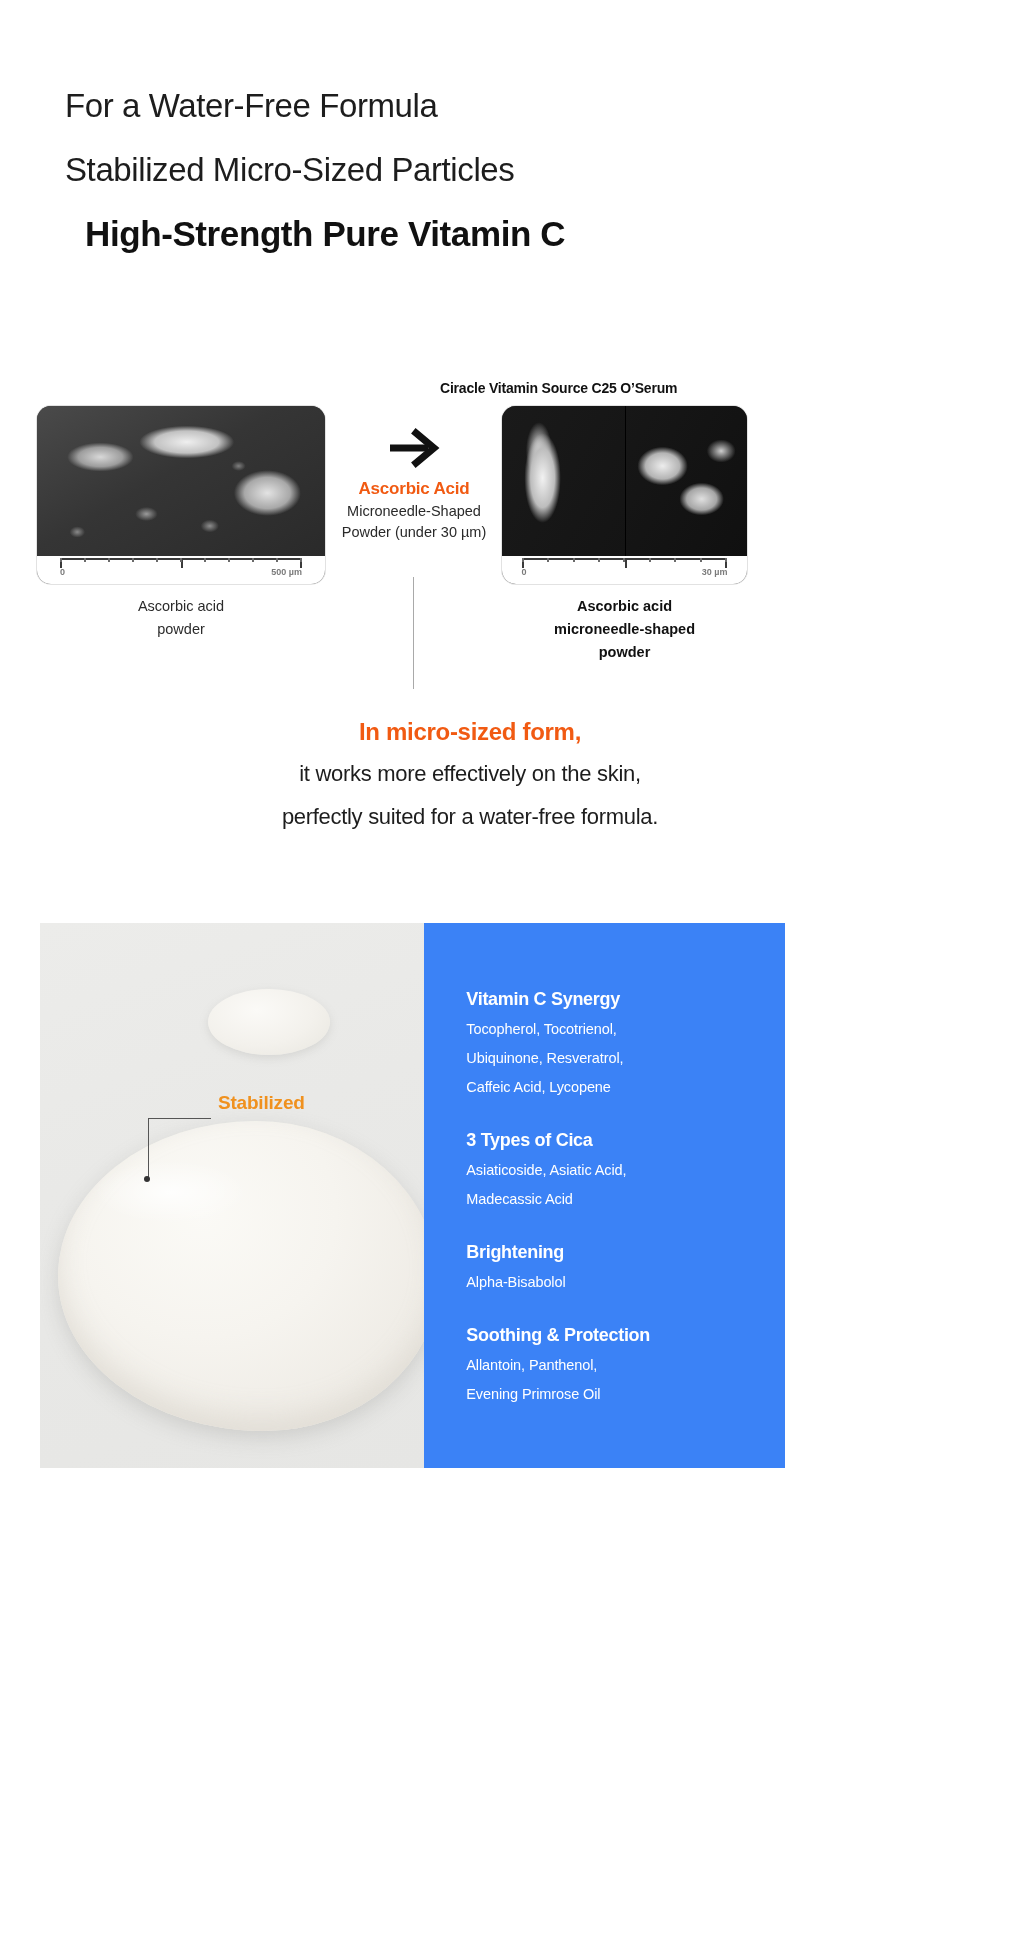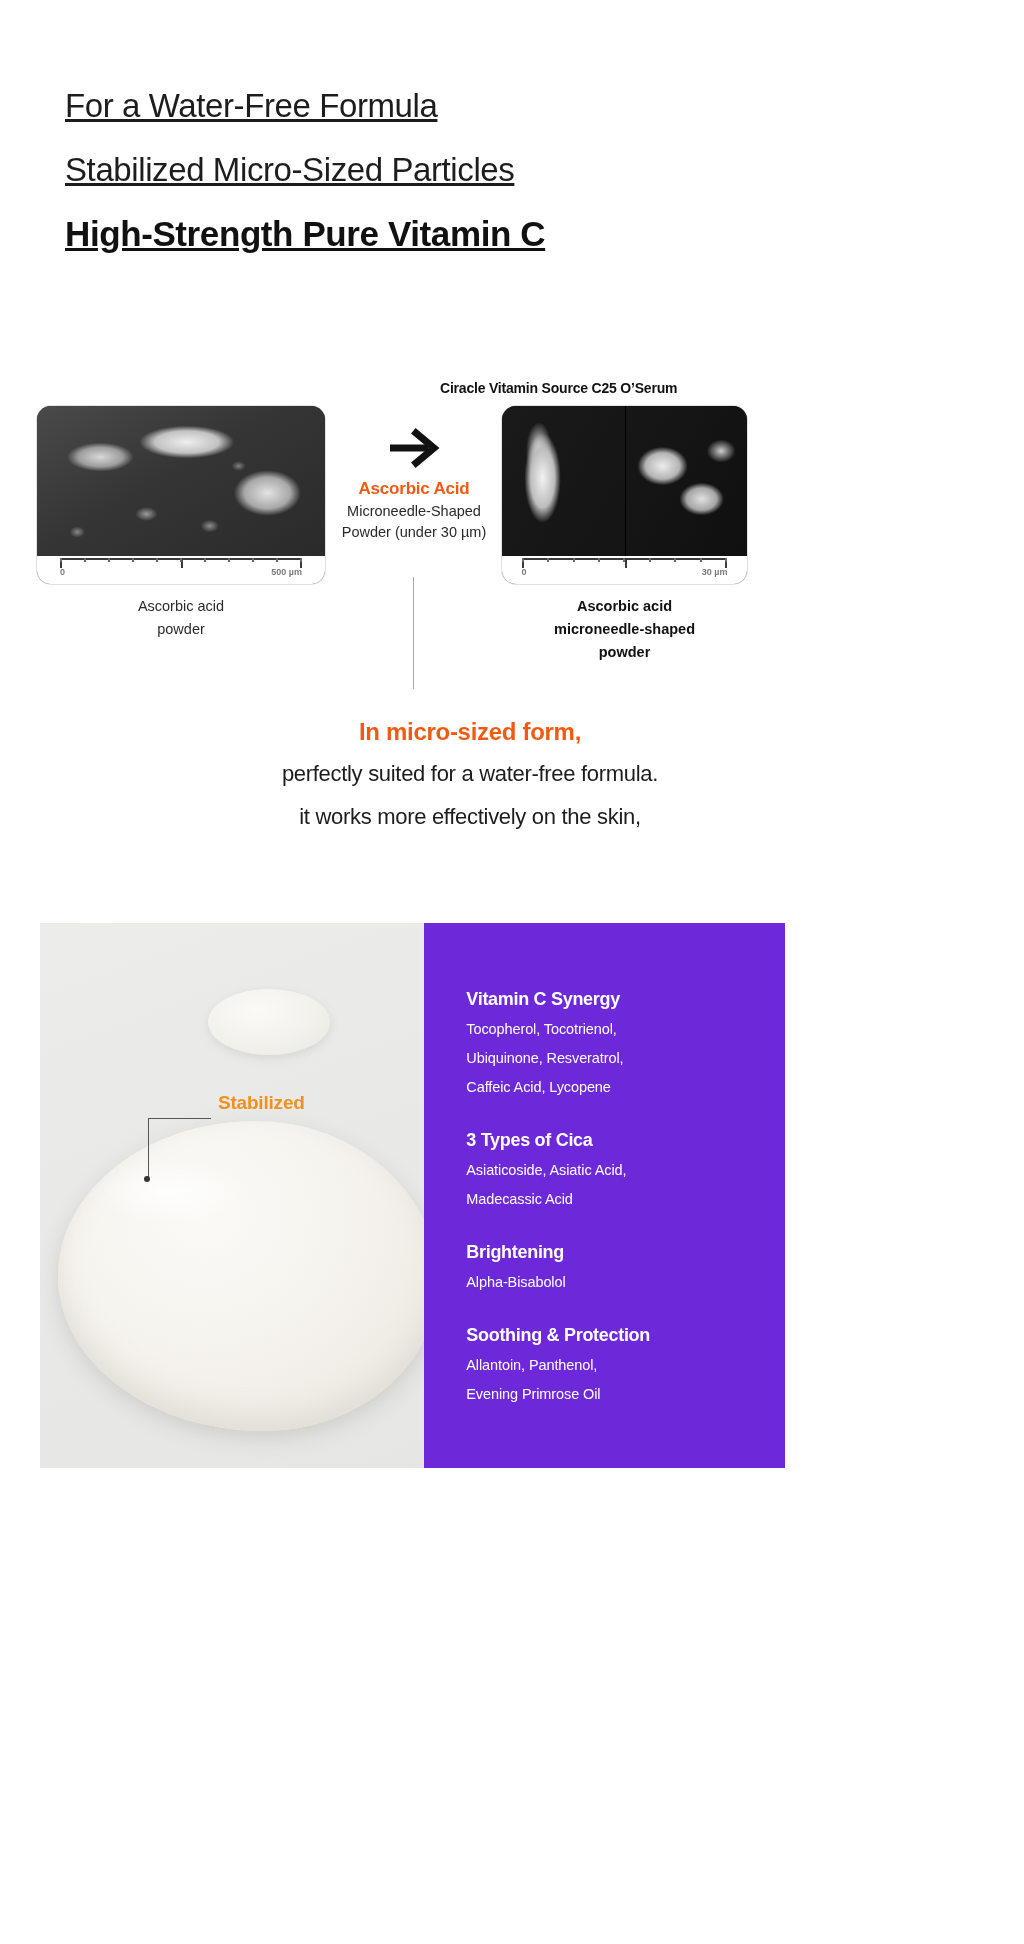--- a/index.html
+++ b/index.html
@@ -8,23 +8,23 @@
     background:#ffffff;
     font-family:"Liberation Sans", sans-serif;
     color:#1a1a1a;
     position:relative;
     overflow:hidden;
     -webkit-font-smoothing:antialiased;
   }
 
   
   #headline{ position:absolute; left:65px; top:74px; width:760px; }
-  #headline .line{ display:block; letter-spacing:-0.4px; white-space:nowrap;text-decoration:underline; }
+  #headline .line{ display:block; letter-spacing:-0.4px; white-space:nowrap; }
   #headline .thin{ font-weight:400; font-size:33px; line-height:64px; color:#1d1d1d; }
-  #headline .bold{ font-weight:700; font-size:35px; line-height:64px; color:#111111; }
+  #headline .bold{ font-weight:700; font-size:35px; line-height:64px; color:#111111;margin-left:20px; }
 
   
   #sem{ position:absolute; left:0; top:372px; width:1024px; height:320px; }
 
   .sem-img{
     position:absolute;
     border-radius:14px;
     overflow:hidden;
     background:#2b2b2b;
     box-shadow:0 0 0 1px #e2e2e2;
@@ -126,21 +126,21 @@
     border-radius:50%;
     background:radial-gradient(ellipse at 50% 50%, rgba(255,255,255,0.85) 0%, rgba(255,255,255,0) 72%);
   }
 
   #callout{ position:absolute; left:178px; top:160px; width:230px; }
   #callout span{ display:block; font-size:19px; font-weight:700; color:#f0911e; line-height:40px; letter-spacing:-0.2px; }
   #leader{ position:absolute; left:108px; top:195px; width:62px; height:62px;
            border-left:1.4px solid #555; border-top:1.4px solid #555; }
   #leader-dot{ position:absolute; left:104px; top:253px; width:6px; height:6px; border-radius:50%; background:#333; }
 
-  #ing-pane{ width:382px; height:100%; background:#6d28d9; position:relative; }
+  #ing-pane{ width:382px; height:100%; background:#3b82f6; position:relative; }
   #ing-list{ position:absolute; left:42px; top:62px; right:14px; }
   .ing-group{ margin-bottom:24px; }
   .ing-group:last-child{ margin-bottom:0; }
   .ing-title{ display:block; font-size:18px; font-weight:700; color:#ffffff; line-height:28px; letter-spacing:-0.3px; margin-bottom:2px; }
   .ing-line{ display:block; font-size:14.5px; font-weight:400; color:#ffffff; line-height:29px; letter-spacing:-0.1px; }
 </style>
 </head>
 <body>
 
 <div id="headline">
@@ -226,22 +226,22 @@
     <span>Ascorbic acid</span><br>
     <span>microneedle-shaped</span><br>
     <span>powder</span>
   </div>
 </div>
 
 <div id="divider"></div>
 
 <div id="tagline">
   <span class="hl">In micro-sized form,</span>
+  <span class="tx">it works more effectively on the skin,</span>
   <span class="tx">perfectly suited for a water-free formula.</span>
-  <span class="tx">it works more effectively on the skin,</span>
 </div>
 
 <div id="composite">
 
   <div id="serum-pane">
     <div class="droplet-small"></div>
     <div class="droplet-big"></div>
     <div class="sheen"></div>
 
     <div id="leader"></div>

